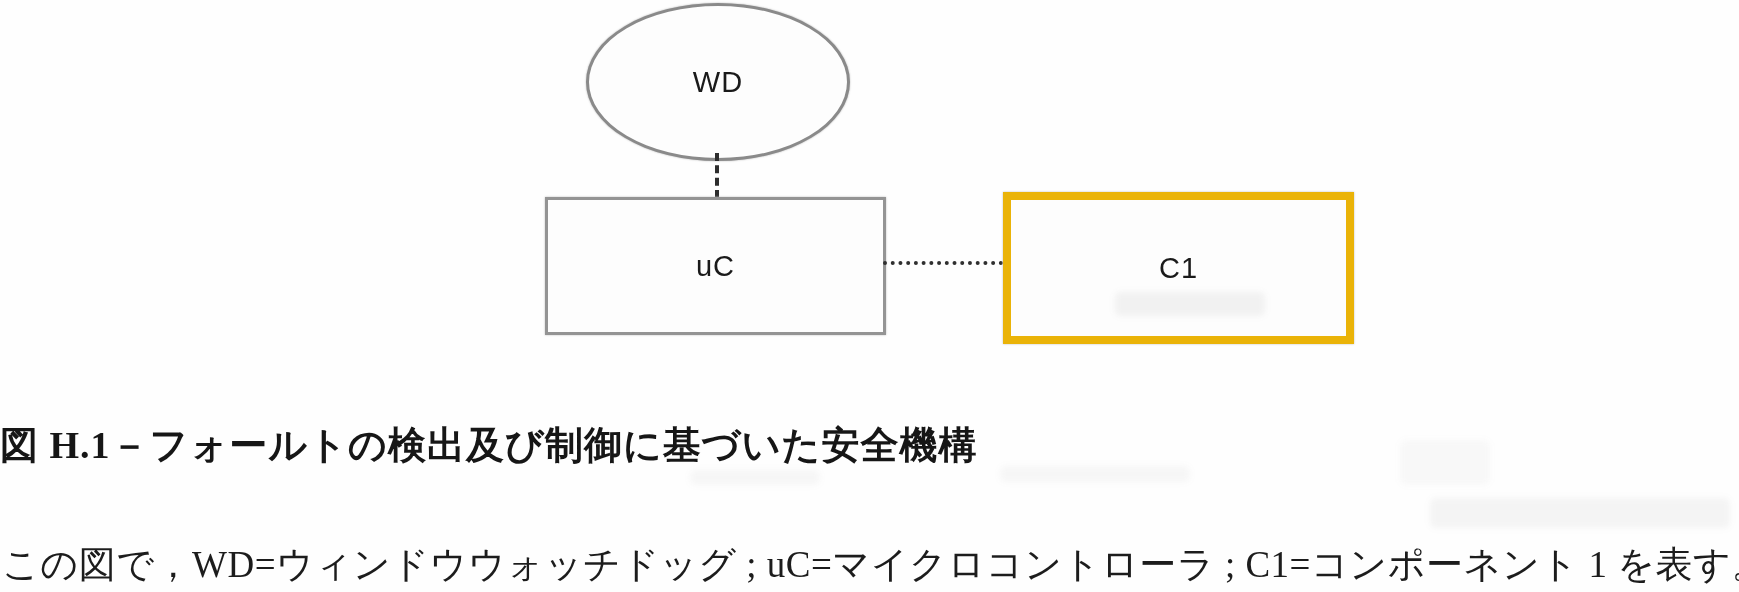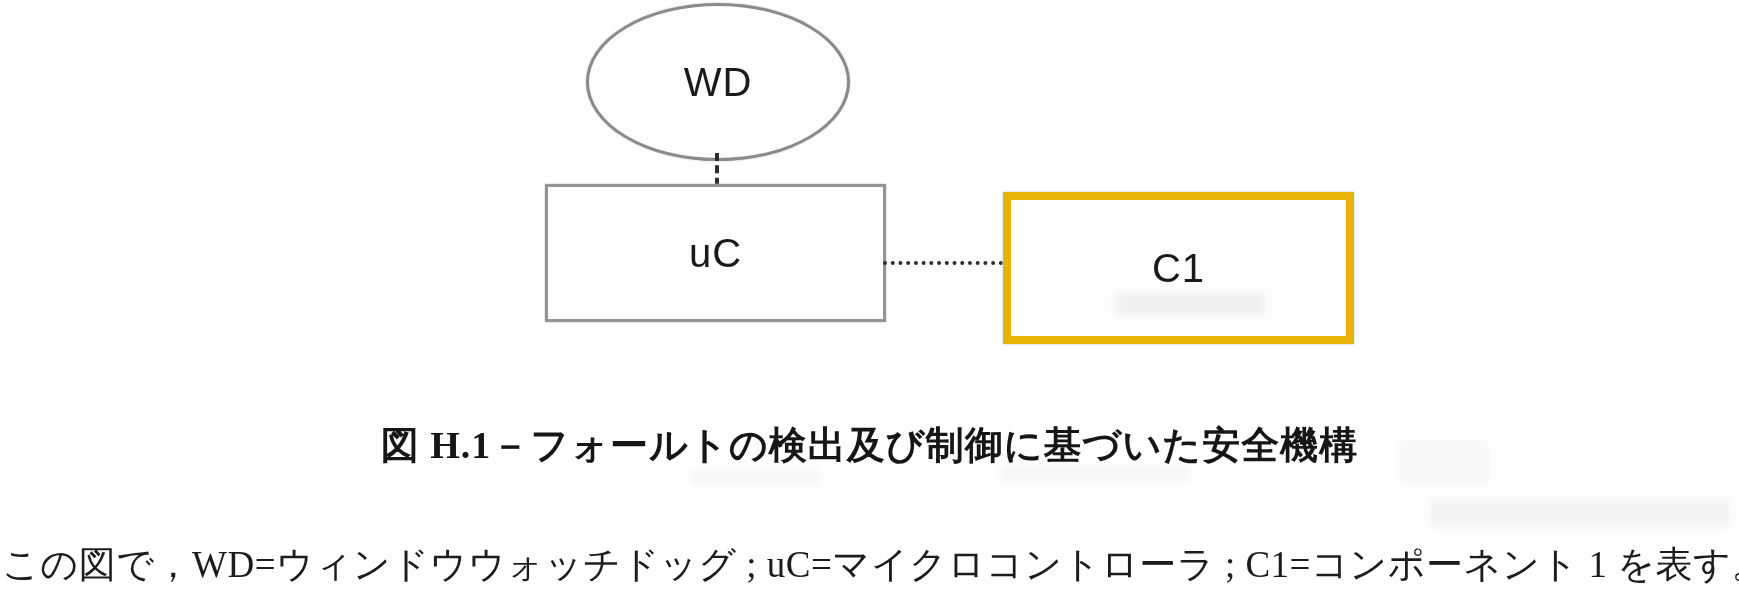--- a/index.html
+++ b/index.html
@@ -19,36 +19,36 @@
   
   .node {
     position: absolute;
     display: flex;
     align-items: center;
     justify-content: center;
     background: #fdfdfd;
   }
   .node-label {
     font-family: "Liberation Sans", "DejaVu Sans", sans-serif;
-    font-size: 40px;
+    font-size: 29px;
     color: #1a1a1a;
     letter-spacing: 1px;
   }
   .ellipse-wd {
     left: 586px;
     top: 3px;
     width: 258px;
     height: 152px;
     border: 3px solid #8a8a8a;
     border-radius: 50%;
     box-shadow: 0 0 2px #b5b5b5;
   }
   .rect-uc {
     left: 545px;
-    top: 184px;
+    top: 197px;
     width: 335px;
     height: 132px;
     border: 3px solid #949494;
     box-shadow: 0 0 2px #c0c0c0;
   }
   .rect-c1 {
     left: 1003px;
     top: 192px;
     width: 335px;
     height: 136px;
@@ -74,21 +74,20 @@
     height: 0px;
     border-top: 4px dotted #2f2f2f;
   }
 
   
   .caption {
     position: absolute;
     left: 0;
     top: 420px;
     width: 1739px;
-    text-align: center;
     font-family: "Liberation Serif", "DejaVu Serif", serif;
     font-weight: bold;
     font-size: 38px;
     color: #161616;
     letter-spacing: 1px;
   }
 
   
   .legend {
     position: absolute;

